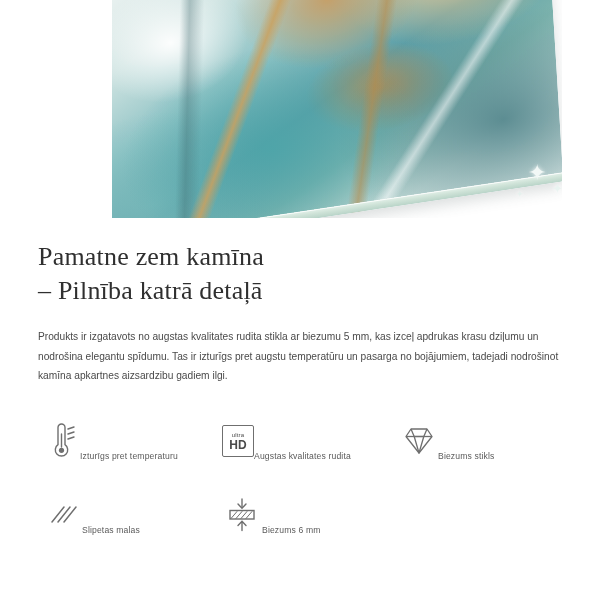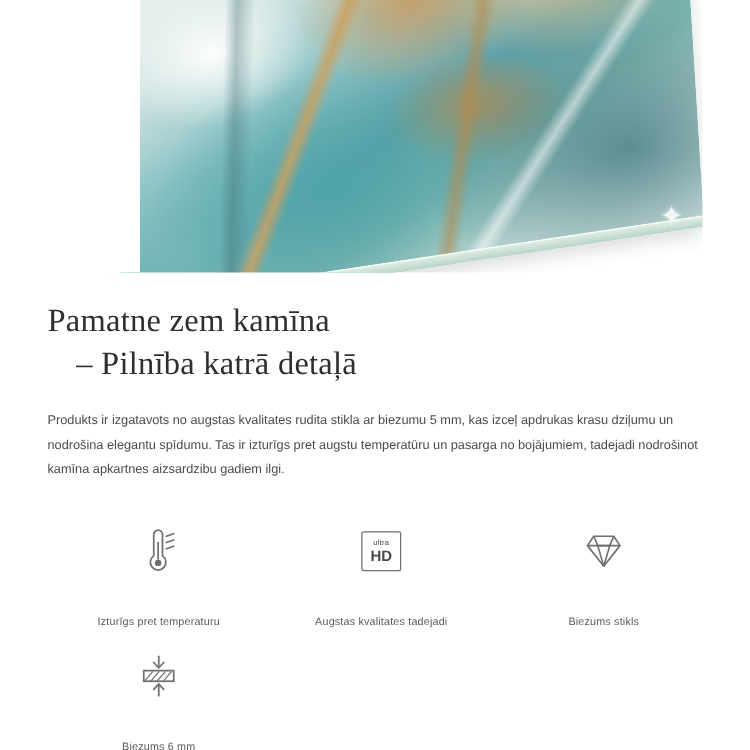--- a/index.html
+++ b/index.html
@@ -112,39 +112,38 @@
   }
   .headline {
     font-family: "Liberation Serif", serif;
     font-size: 26px;
     line-height: 1.32;
     font-weight: 400;
     color: #2f2f2f;
     margin: 0 0 18px 0;
     letter-spacing: 0.2px;
   }
-  .headline .l2 { display: block; margin-left: 23px; }
+  .headline .l2 { display: block; }
   .body-copy {
     font-size: 10.2px;
     line-height: 1.95;
     color: #4a4a4a;
     margin: 0;
     max-width: 530px;
   }
 
   
   .features {
     margin-top: 26px;
     display: grid;
     grid-template-columns: repeat(3, 1fr);
     row-gap: 6px;
   }
   .feature {
     display: flex;
-    flex-direction: column;
     align-items: center;
     justify-content: flex-start;
     padding: 8px 6px 4px 6px;
   }
   .feature-icon {
     height: 42px;
     display: flex;
     align-items: center;
     justify-content: center;
     margin-bottom: 14px;
@@ -212,36 +211,46 @@
         <div class="feature-label">Izturīgs pret temperaturu</div>
       </div>
 
       <div class="feature">
         <div class="feature-icon">
           <div class="hd-box">
             <span class="t1">ultra</span>
             <span class="t2">HD</span>
           </div>
         </div>
-        <div class="feature-label">Augstas kvalitates tadejadi</div>
+        <div class="feature-label">Augstas kvalitates rudita</div>
       </div>
 
 
       <div class="feature">
         <div class="feature-icon">
           <svg width="38" height="34" viewBox="0 0 38 34" fill="none" stroke="#6f6f6f" stroke-width="1.3" stroke-linejoin="round">
             <path d="M6 12.5 11 5h16l5 7.5L19 29 6 12.5z"></path>
             <path d="M6 12.5h26"></path>
             <path d="M11 5l3.2 7.5L19 29l4.8-16.5L27 5"></path>
             <path d="M14.2 12.5h9.6"></path>
           </svg>
         </div>
         <div class="feature-label">Biezums stikls</div>
       </div>
 
+      <div class="feature">
+        <div class="feature-icon">
+          <svg width="38" height="30" viewBox="0 0 38 30" fill="none" stroke="#6f6f6f" stroke-width="1.5" stroke-linecap="round">
+            <line x1="8" y1="22" x2="20" y2="7"></line>
+            <line x1="14" y1="22" x2="26" y2="7"></line>
+            <line x1="20" y1="22" x2="32" y2="7"></line>
+          </svg>
+        </div>
+        <div class="feature-label">Slipetas malas</div>
+      </div>
 
       <div class="feature">
         <div class="feature-icon">
           <svg width="40" height="38" viewBox="0 0 40 38" fill="none" stroke="#6f6f6f" stroke-width="1.4" stroke-linecap="round">
             <line x1="20" y1="3" x2="20" y2="11"></line>
             <path d="M16 8l4 4.2 4-4.2"></path>
             <rect x="8" y="14.5" width="24" height="8.5" stroke="#6f6f6f"></rect>
             <path d="M9 22.5l6-7M14 22.5l6-7M19 22.5l6-7M24 22.5l6-7" stroke-width="1"></path>
             <line x1="20" y1="26.5" x2="20" y2="34.5"></line>
             <path d="M16 29.5l4-4.2 4 4.2"></path>

